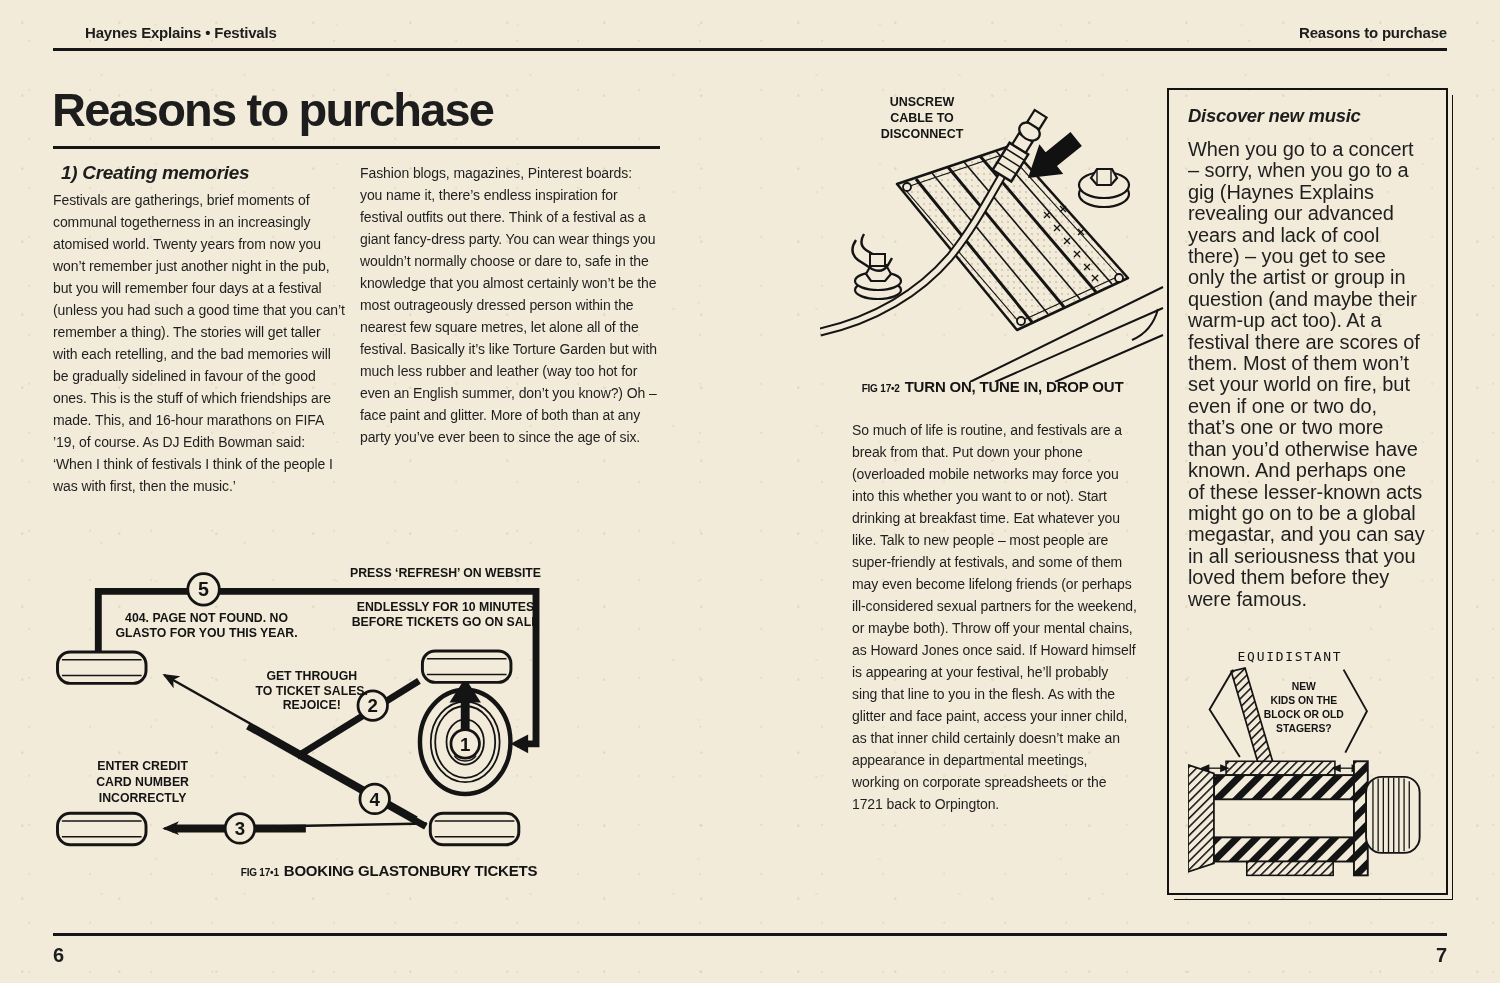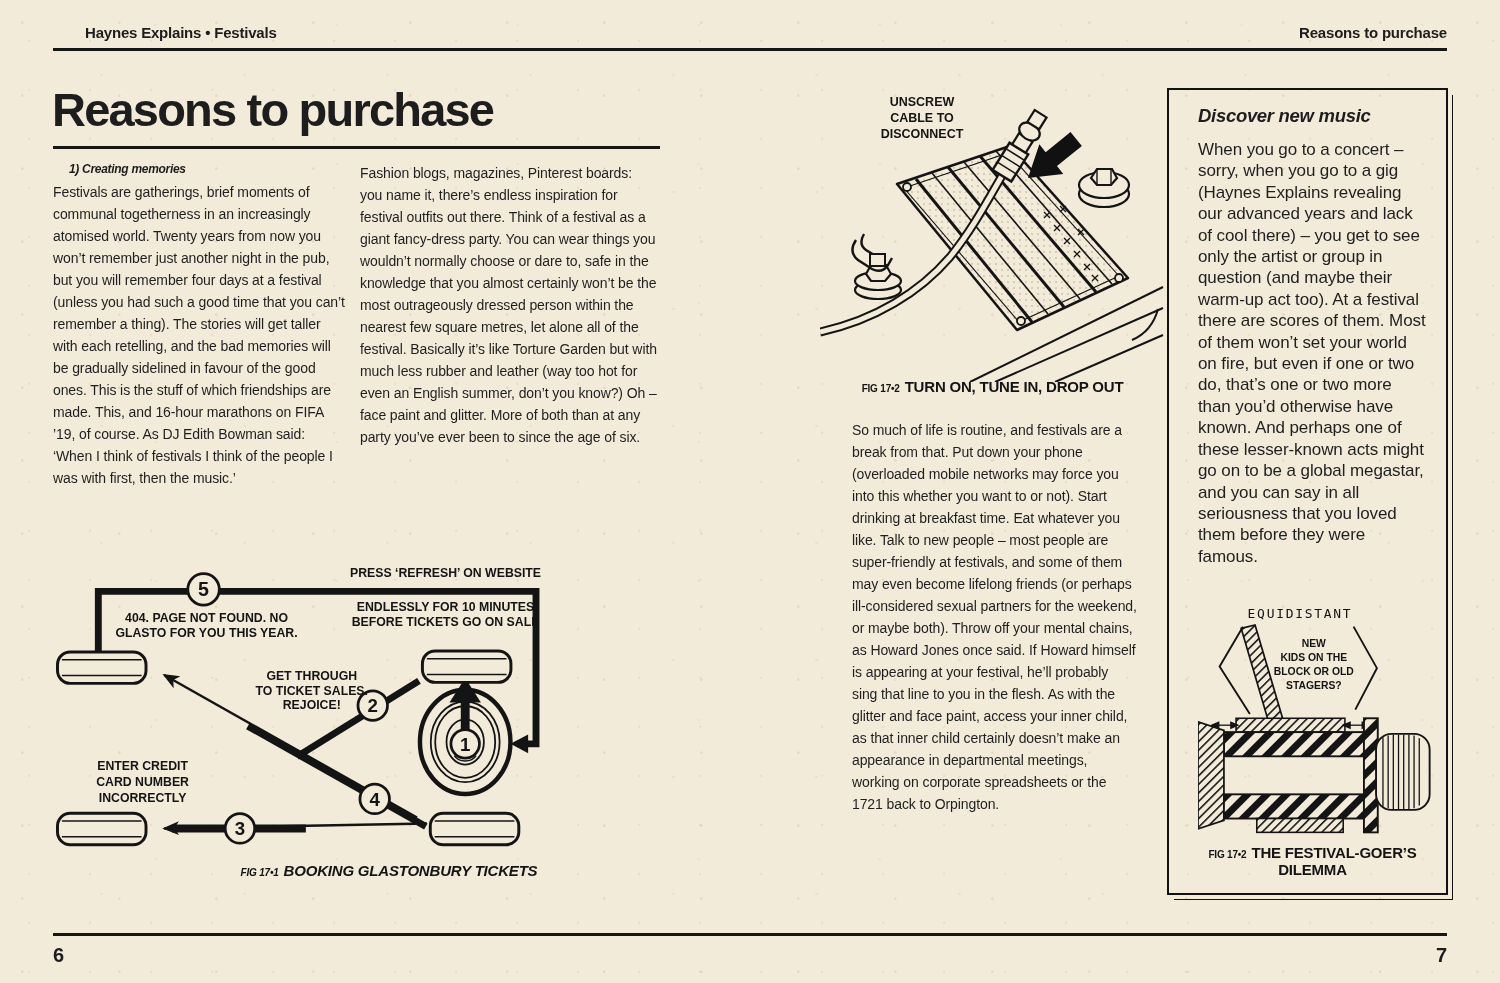--- a/index.html
+++ b/index.html
@@ -16,36 +16,36 @@
   }
   .hdr-left{position:absolute;left:53px;top:24px;font-size:15px;font-weight:bold;letter-spacing:-.2px;margin-left:32px;}
   .hdr-right{position:absolute;right:53px;top:24px;font-size:15px;font-weight:bold;letter-spacing:-.2px;}
   .rule-top{position:absolute;left:53px;right:53px;top:48px;height:2.5px;background:#161616;}
   .rule-bottom{position:absolute;left:53px;right:53px;top:933px;height:2.5px;background:#161616;}
   .pg-left{position:absolute;left:53px;top:944px;font-size:20px;font-weight:bold;}
   .pg-right{position:absolute;right:53px;top:944px;font-size:20px;font-weight:bold;}
   .big-title{position:absolute;left:52px;top:82px;font-size:47px;font-weight:bold;letter-spacing:-1.8px;}
   .title-rule{position:absolute;left:53px;top:146px;width:607px;height:2.5px;background:#161616;}
   .col{position:absolute;}
-  .sec-h{font-style:italic;font-weight:bold;font-size:12px;letter-spacing:-.3px;margin:0 0 5px 16px;}
+  .sec-h{font-style:italic;font-weight:bold;font-size:19px;letter-spacing:-.3px;margin:0 0 5px 8px;}
   .body-text{font-size:14px;line-height:22px;letter-spacing:-.1px;color:#1f1f1f;margin:0;}
   .col1{left:53px;top:162px;width:292px;}
   .col2{left:360px;top:162px;width:297px;}
   .col3{left:852px;top:419px;width:285px;}
   .fig1{position:absolute;left:48px;top:556px;width:618px;}
   .fig1 svg{display:block;}
   .fig-caption{text-align:center;font-weight:bold;font-size:15px;letter-spacing:-.2px;color:#141414;}
-  .fig1 .fig-caption{margin-top:6px;padding-left:64px;font-style:italic;}
+  .fig1 .fig-caption{margin-top:6px;padding-left:64px;}
   .fig-num{font-size:10px;font-weight:bold;margin-right:5px;}
   .fig2{position:absolute;left:820px;top:82px;width:345px;}
   .fig2-caption{position:absolute;left:820px;top:378px;width:345px;}
-  .sidebar{position:absolute;left:1167px;top:88px;width:281px;height:807px;border:2.5px solid #121212;box-sizing:border-box;padding:15px 19px 0 29px;}
+  .sidebar{position:absolute;left:1167px;top:88px;width:281px;height:807px;border:2.5px solid #121212;box-sizing:border-box;padding:15px 19px 0 19px;}
   .sidebar::after{content:'';position:absolute;top:5px;left:5px;right:-7px;bottom:-7px;border-right:1.5px solid #121212;border-bottom:1.5px solid #121212;pointer-events:none;}
   .sidebar-h{font-style:italic;font-weight:bold;font-size:18.5px;letter-spacing:-.3px;margin:0 0 12px 0;}
-  .sidebar .body-text{font-size:17px;line-height:21.4px;}
+  .sidebar .body-text{font-size:20px;line-height:21.4px;}
   .fig3-wrap{margin-top:37px;text-align:center;}
   .fig3-caption{margin-top:4px;}
 </style>
 </head>
 <body>
 
 <div class="page">
 
   <div class="hdr-left">Haynes Explains • Festivals</div>
   <div class="hdr-right">Reasons to purchase</div>
@@ -288,26 +288,20 @@
             <line x1="226" y1="151" x2="226" y2="237"></line>
               <line x1="232" y1="151" x2="232" y2="237"></line>
             <line x1="238" y1="151" x2="238" y2="237"></line>
               <line x1="244" y1="151" x2="244" y2="237"></line>
             <line x1="250" y1="152" x2="250" y2="236"></line>
               <line x1="256" y1="155" x2="256" y2="233"></line>
           </g>
         </g>
         <rect x="68" y="248" width="100" height="16" fill="url(#ht)" stroke="#141414" stroke-width="1.8"></rect>
       </svg>
-      <div class="fig-caption fig3-caption">
-        <div>
-          <span class="fig-num">FIG 17•2</span><span>THE FESTIVAL-GOER’S</span>
-        </div>
-        <div>DILEMMA</div>
-      </div>
     </div>
   </div>
 
   <div class="rule-bottom"></div>
   <div class="pg-left">6</div>
   <div class="pg-right">7</div>
 
 </div>
 
 </body></html>

